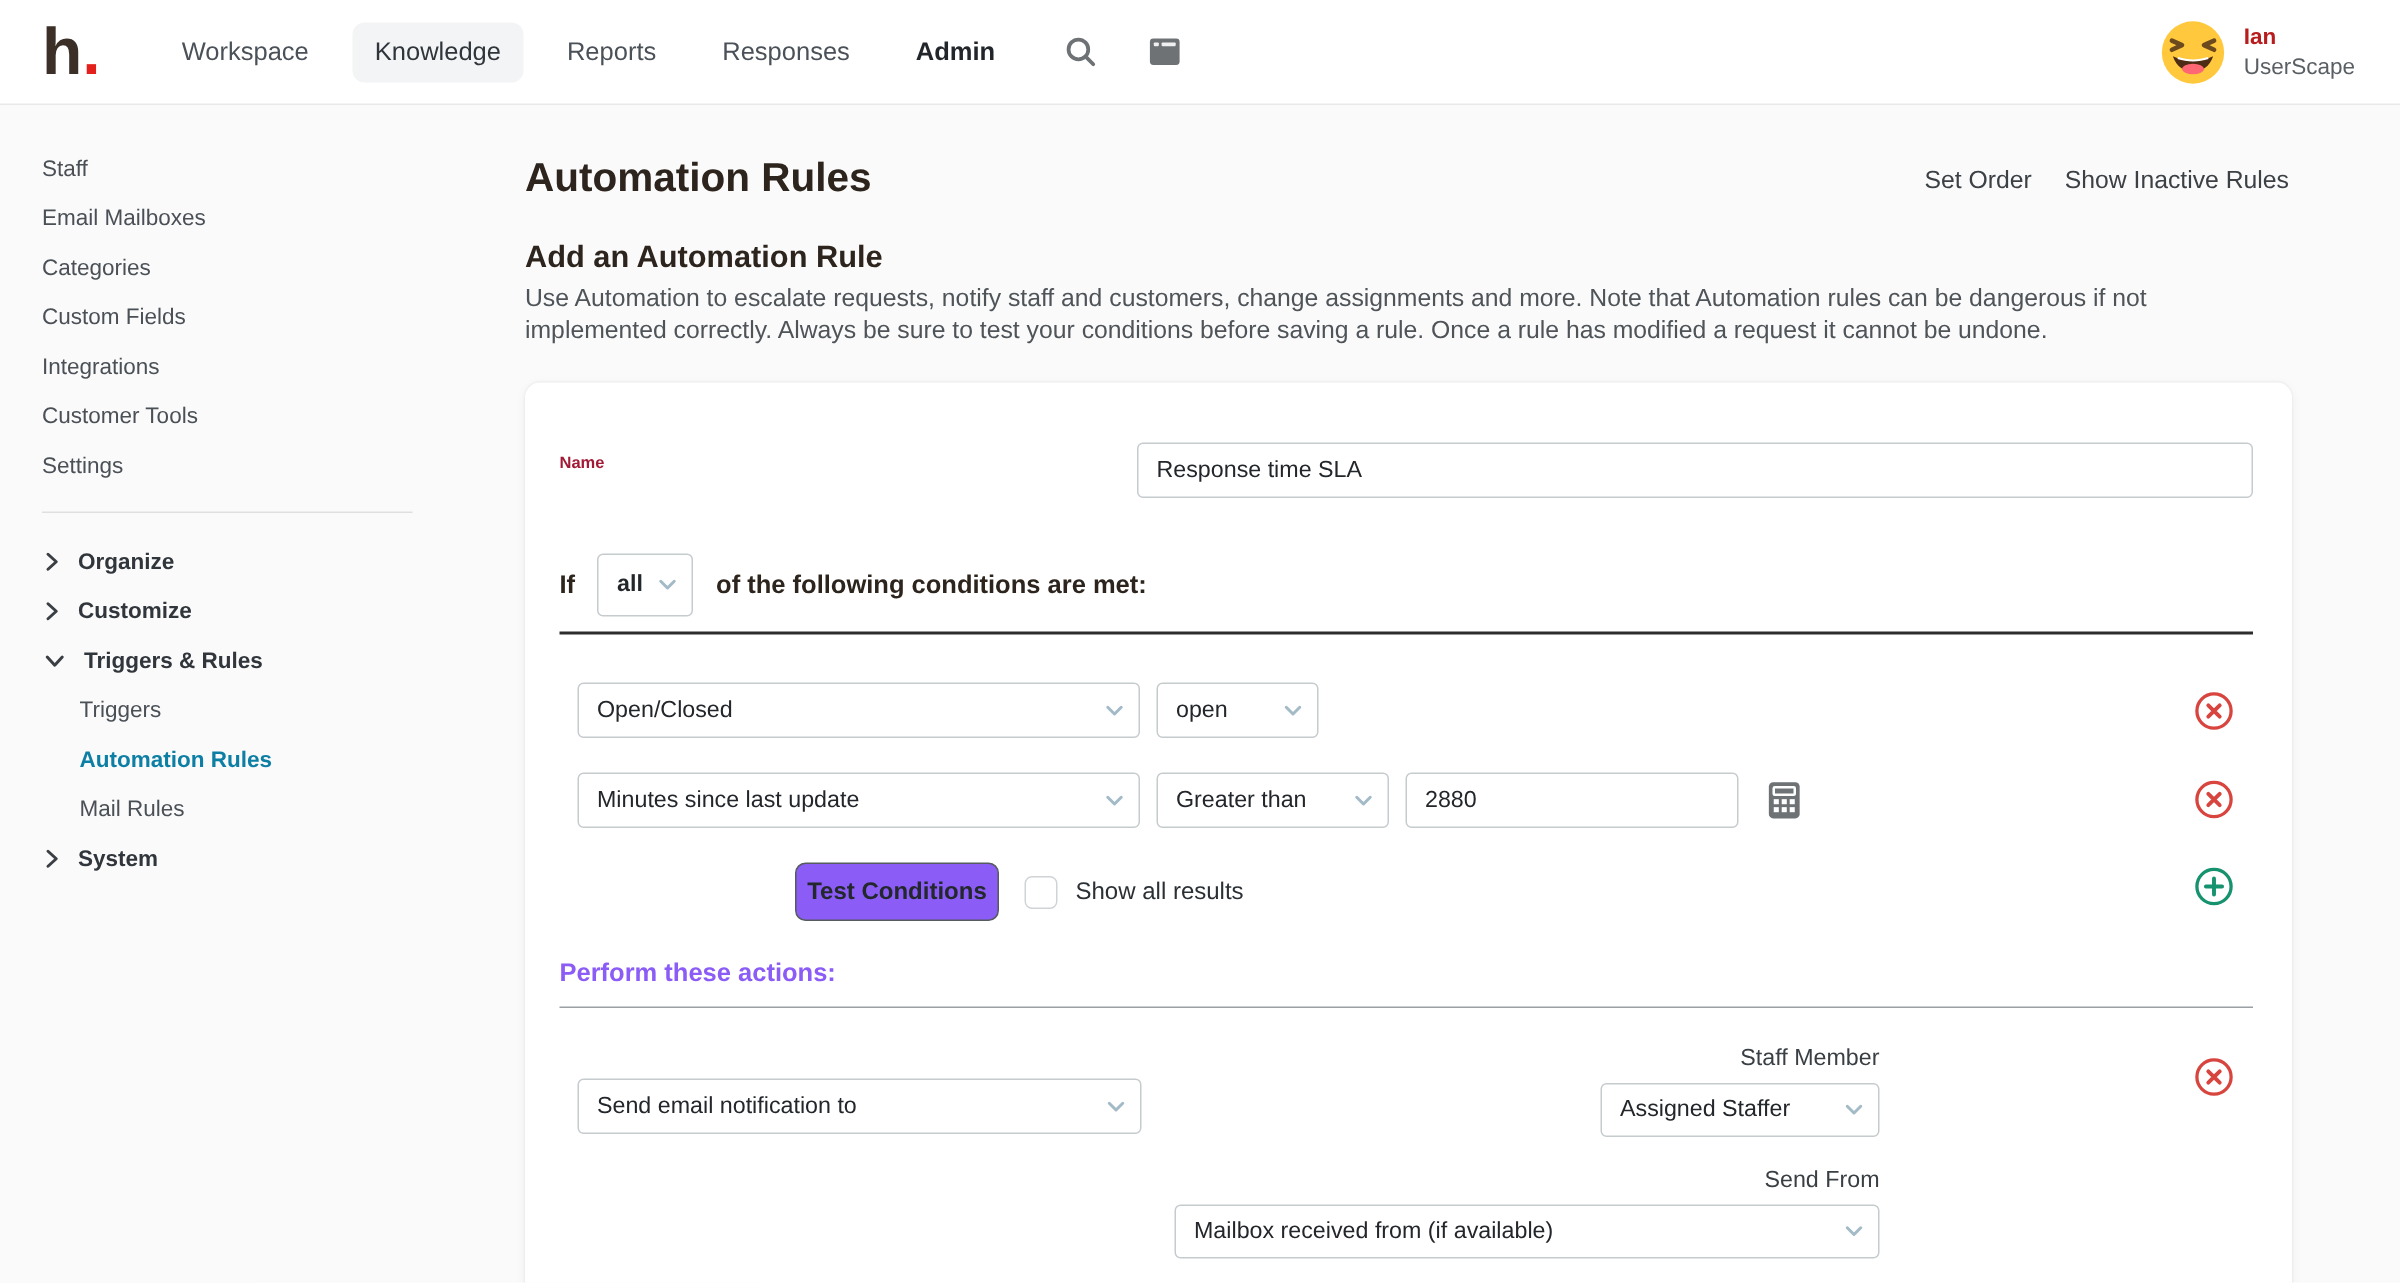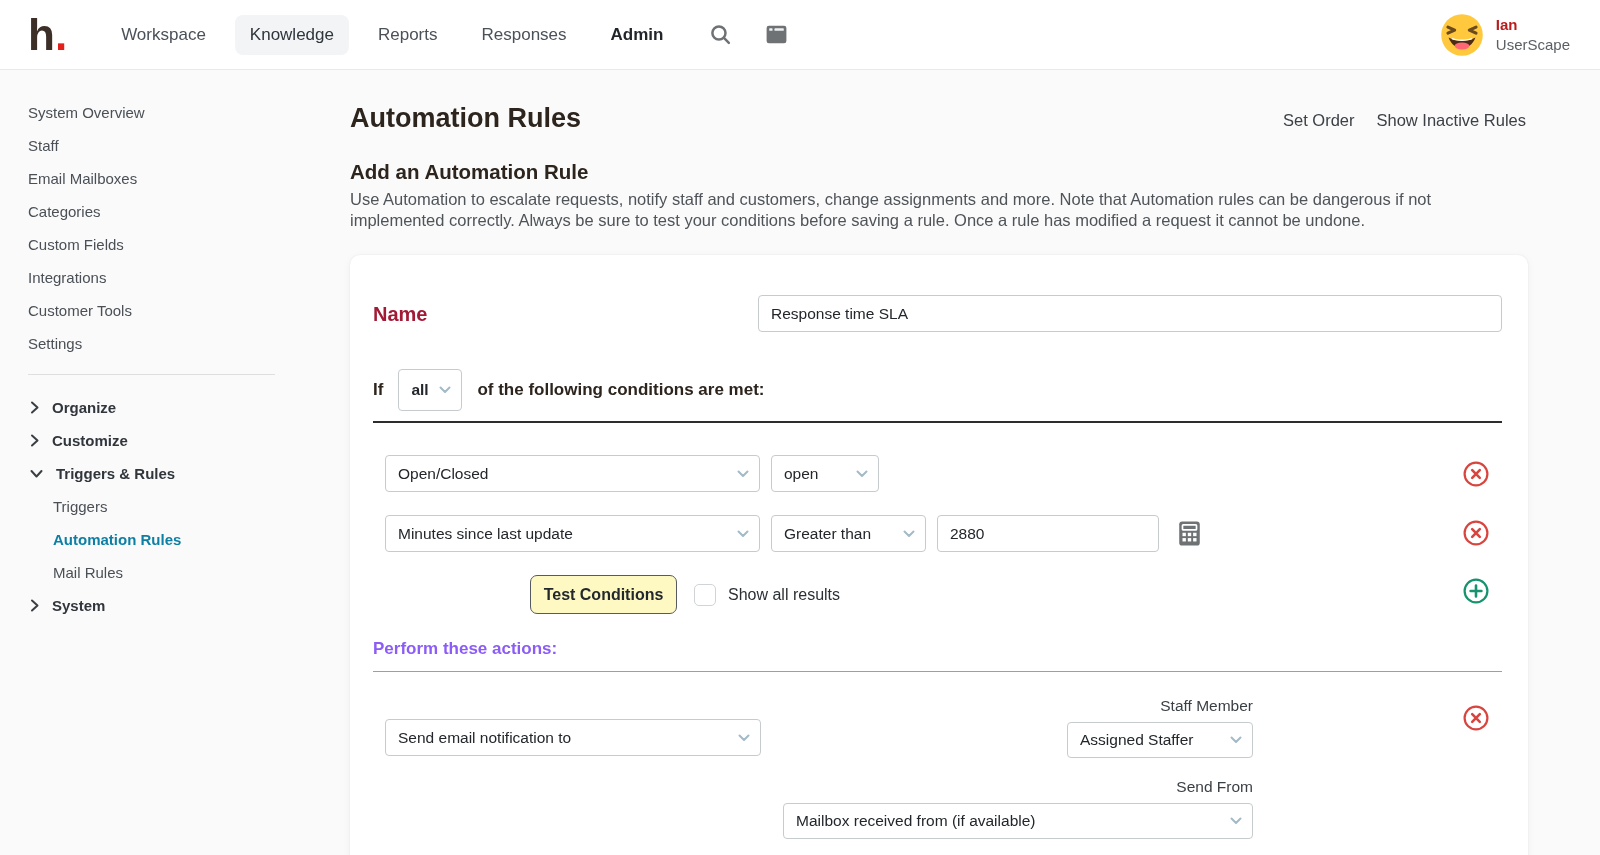--- a/index.html
+++ b/index.html
@@ -42,21 +42,21 @@
   .header-link { font-size:16.5px; color:#3c4146; cursor:pointer; }
   .section-title { position:absolute; left:0; top:90px; font-size:20.5px; font-weight:800; color:#2c241d; }
   .description { position:absolute; left:0; top:119px; width:1158px; font-size:16.5px;
                  color:#4f5459; line-height:1.26; }
 
   
   .card { position:absolute; left:0; top:185px; width:1178px; height:660px; background:#fff;
           border-radius:10px; box-shadow:0 0 2px rgba(0,0,0,.07), 0 2px 8px rgba(0,0,0,.05); }
   .card * { box-sizing:border-box; }
 
-  .field-label { font-weight:700; color:#a21a35; font-size:20px; }
+  .field-label { font-weight:700; color:#a21a35; font-size:11px; }
   .name-label { position:absolute; left:23px; top:48px; }
   .text-input { border:1px solid #c6cbce; border-radius:4px; background:#fff; font-size:15.5px;
                 color:#23272b; padding:0 12px; font-family:inherit; }
   .name-input { position:absolute; left:408px; top:40px; width:744px; height:37px; }
 
   .sel { border:1px solid #c6cbce; border-radius:4px; background:#fff; font-size:15.5px; color:#23272b;
          display:flex; align-items:center; justify-content:space-between; padding:0 10px 0 12px;
          gap:8px; cursor:pointer; white-space:nowrap; }
   .sel svg { flex:0 0 auto; }
 
@@ -68,21 +68,21 @@
   .cond-row { position:absolute; left:35px; display:flex; align-items:center; gap:11px; }
   .cond-row.r1 { top:200px; }
   .cond-row.r2 { top:260px; }
   .field-select { width:375px; height:37px; }
   .op-select-sm { width:108px; height:37px; }
   .op-select-md { width:155px; height:37px; }
   .value-input  { width:222px; height:37px; }
   .calc-btn { margin-left:5px; display:flex; align-items:center; cursor:pointer; }
 
   .test-row { position:absolute; left:180px; top:320px; display:flex; align-items:center; gap:12px; }
-  .test-btn { width:147px; height:39px; background:#fef9c3; border:1.5px solid #565b60; border-radius:7px;
+  .test-btn { width:136px; height:39px; background:#8b5cf6; border:1.5px solid #565b60; border-radius:7px;
               font-size:16px; font-weight:700; color:#23282d; font-family:inherit; cursor:pointer; }
   .checkbox { appearance:none; -webkit-appearance:none; width:22px; height:22px; background:#fff;
               border:1px solid #d0d4d7; border-radius:5px; cursor:pointer; margin-left:5px; }
   .check-label { font-size:16px; color:#2b3035; }
 
   .actions-title { position:absolute; left:23px; top:384px; font-size:17px; font-weight:700; color:#8b5cf6; }
   .hr-light { position:absolute; left:23px; top:416px; width:1129px; border-top:1px solid #9aa0a4; }
 
   .action-row { position:absolute; left:35px; top:442px; display:flex; align-items:flex-start; gap:22px; }
   .action-select { width:376px; height:37px; margin-top:22px; }
@@ -135,21 +135,20 @@
         <ellipse cx="18" cy="27" rx="6" ry="2.8" fill="#ff6774"></ellipse>
       </svg>
       <div>
         <div class="username">Ian</div>
         <div class="userorg">UserScape</div>
       </div>
     </div>
   </div>
 
   <div class="sidebar">
-    <div class="side-item">System Overview</div>
     <div class="side-item">Staff</div>
     <div class="side-item">Email Mailboxes</div>
     <div class="side-item">Categories</div>
     <div class="side-item">Custom Fields</div>
     <div class="side-item">Integrations</div>
     <div class="side-item">Customer Tools</div>
     <div class="side-item">Settings</div>
 
     <div class="side-divider"></div>
 

